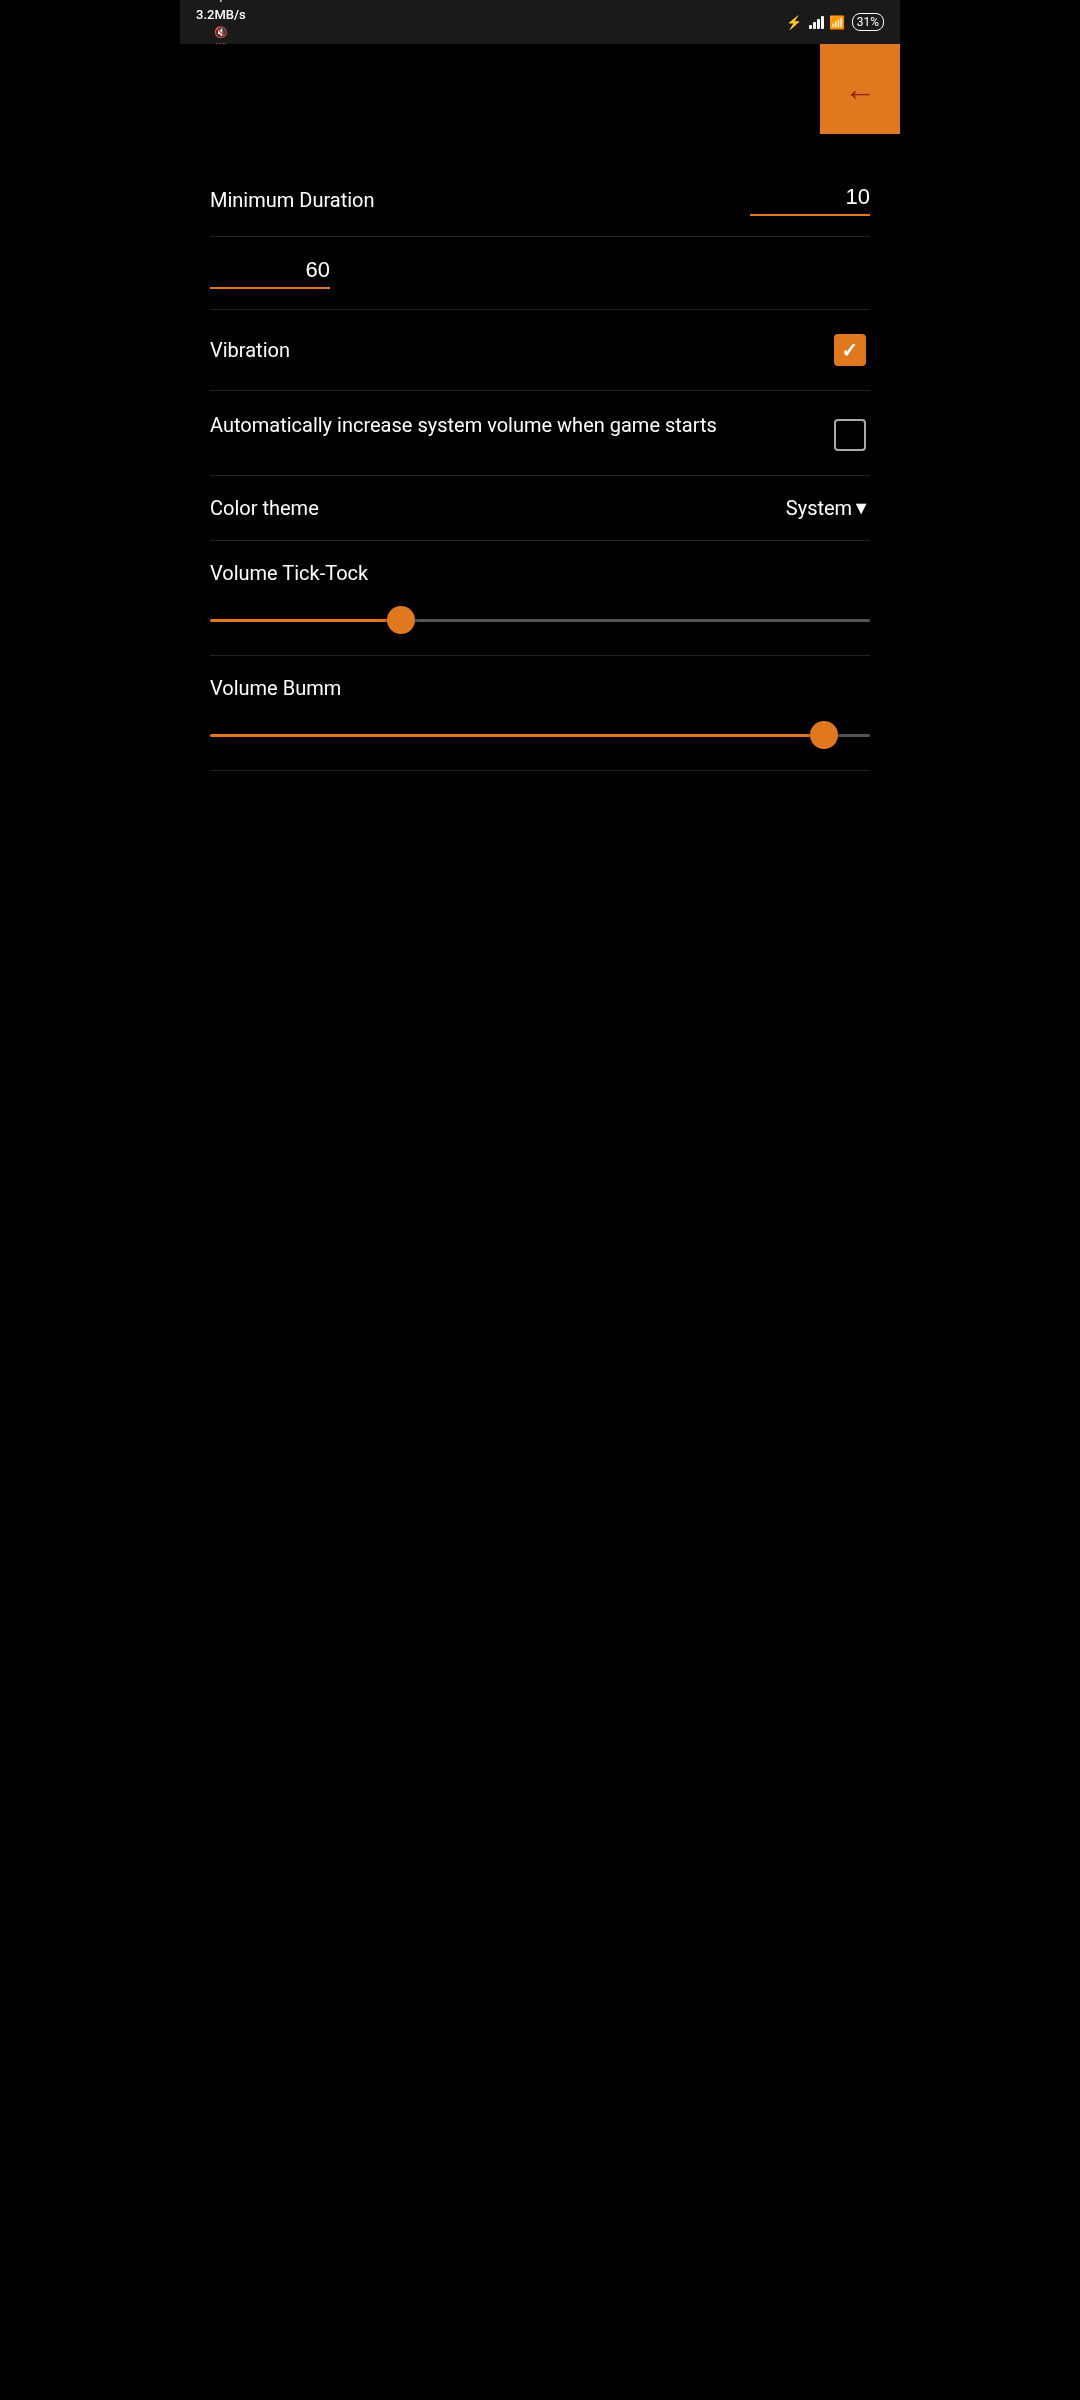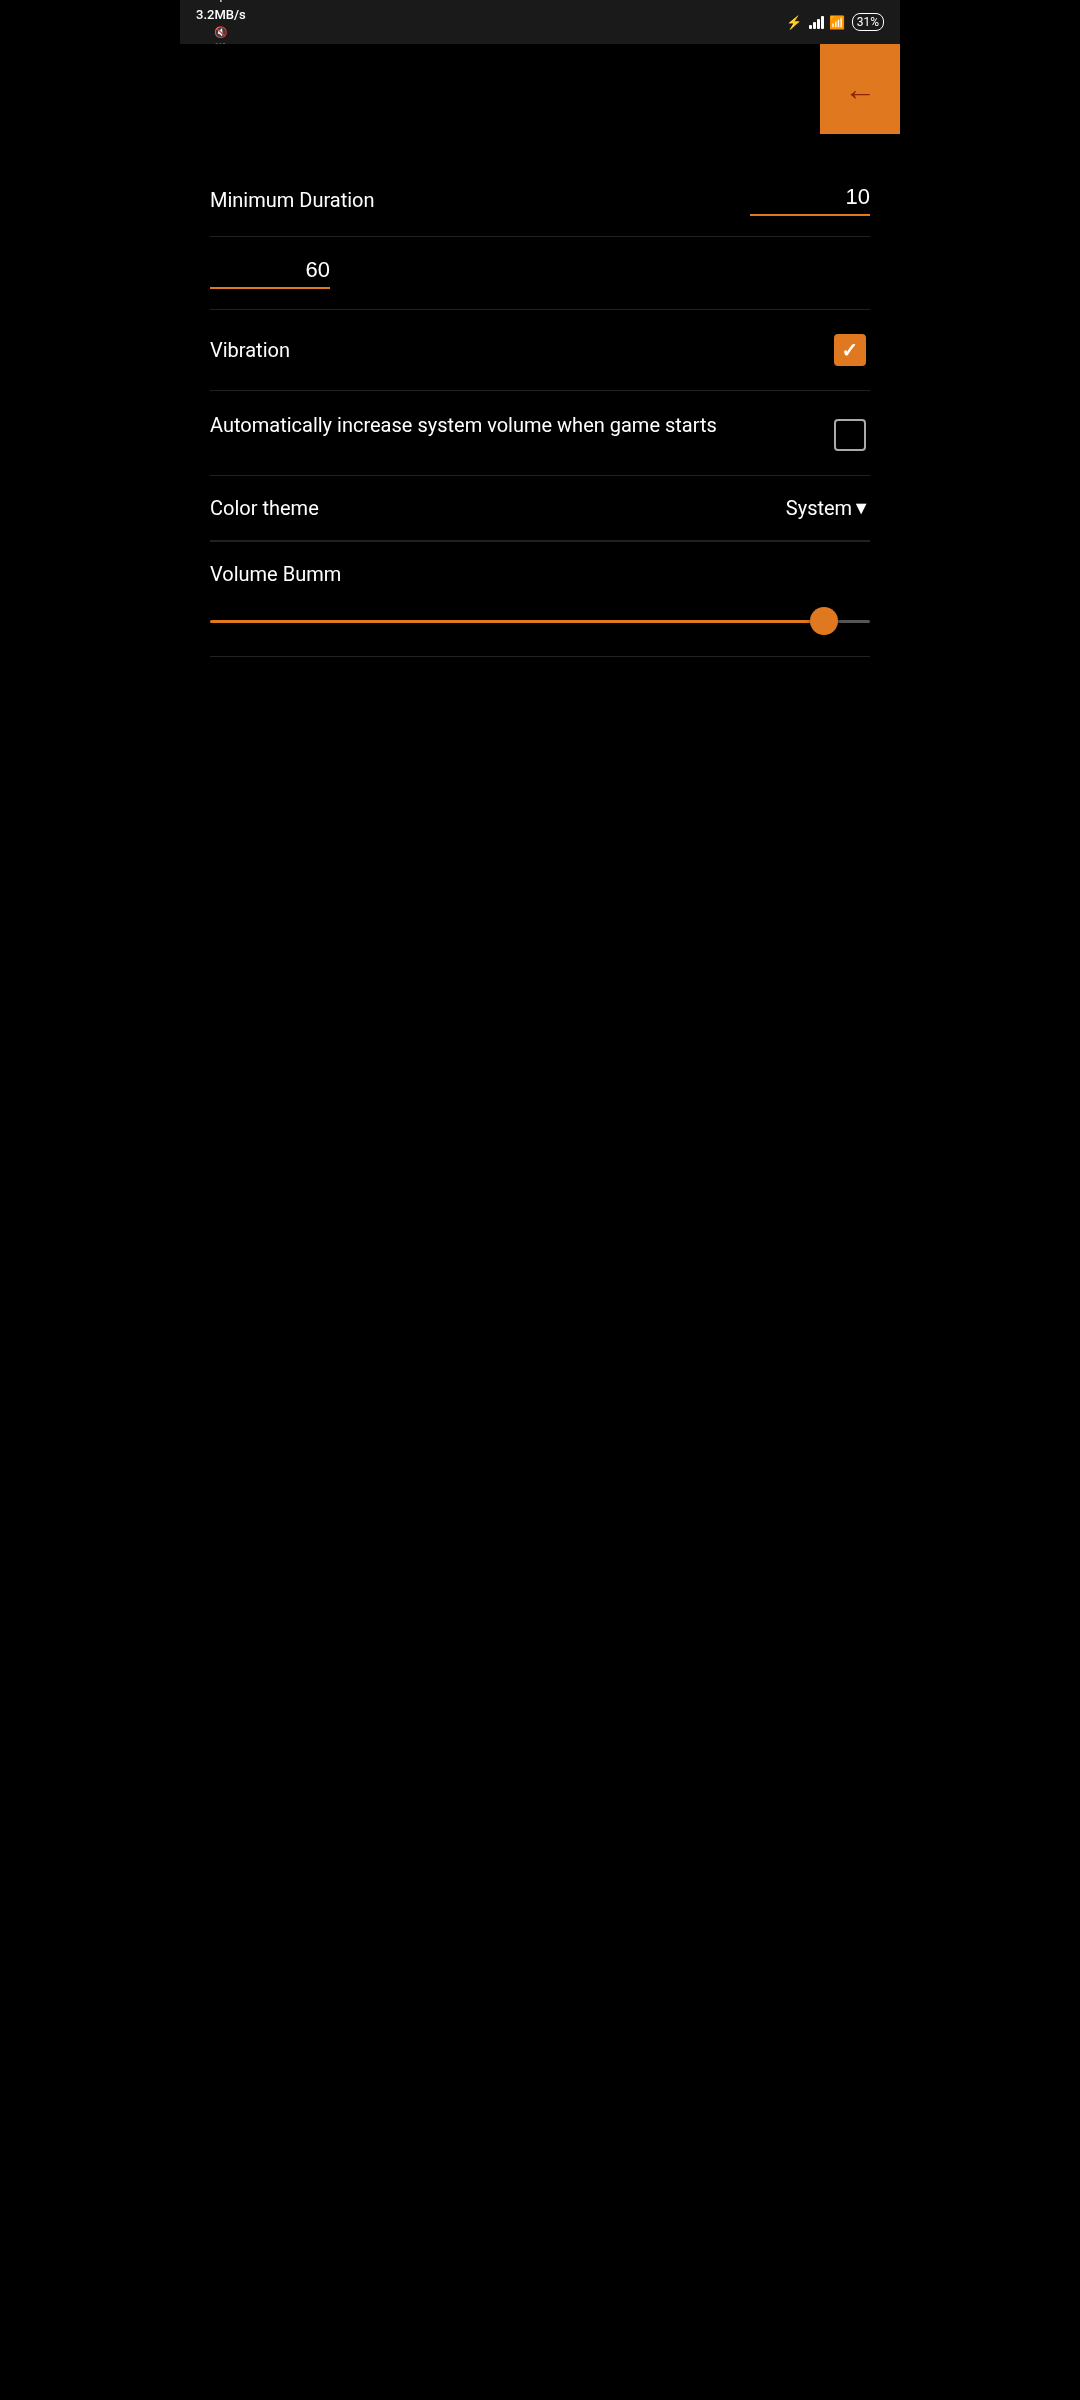--- a/index.html
+++ b/index.html
@@ -307,20 +307,26 @@
   <div class="setting-row">
     <span class="setting-label">Color theme</span>
     <div class="dropdown-container">
       <span class="dropdown-value">System</span>
       <span class="dropdown-arrow">▼</span>
     </div>
   </div>
 
   <div class="divider"></div>
 
+  <div class="slider-section">
+    <div class="slider-label">Volume Tick-Tock</div>
+    <div class="slider-wrapper">
+      <input type="range" min="0" max="100" value="28" style="background: linear-gradient(to right, rgb(224, 120, 32) 0%, rgb(224, 120, 32) 28%, rgb(85, 85, 85) 28%, rgb(85, 85, 85) 100%);">
+    </div>
+  </div>
 
   <div class="divider"></div>
 
   <div class="slider-section">
     <div class="slider-label">Volume Bumm</div>
     <div class="slider-wrapper">
       <input type="range" min="0" max="100" value="95" style="background: linear-gradient(to right, rgb(224, 120, 32) 0%, rgb(224, 120, 32) 95%, rgb(85, 85, 85) 95%, rgb(85, 85, 85) 100%);">
     </div>
   </div>
 

